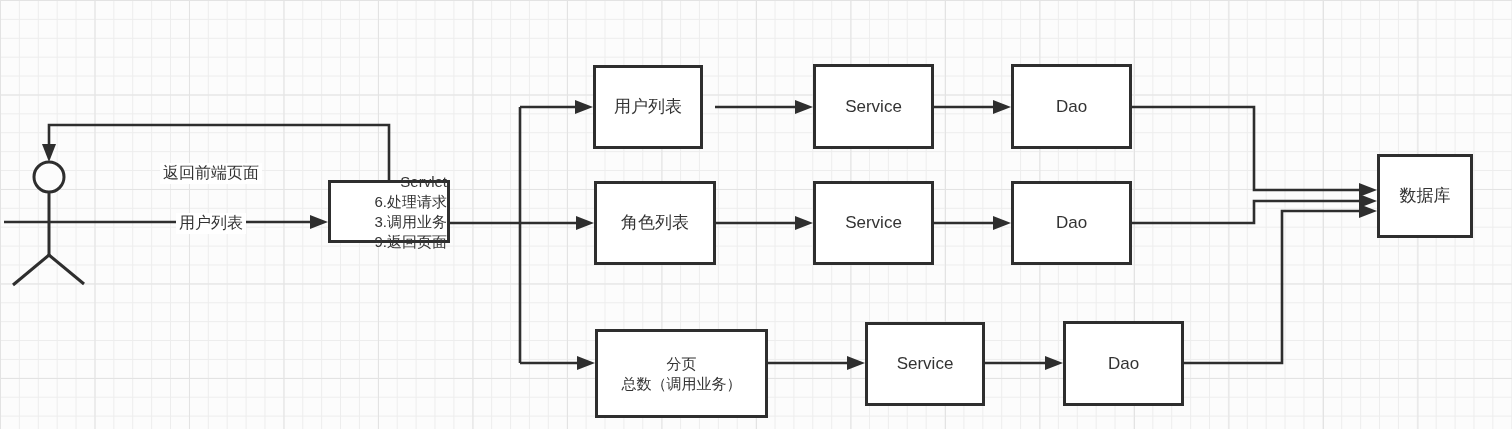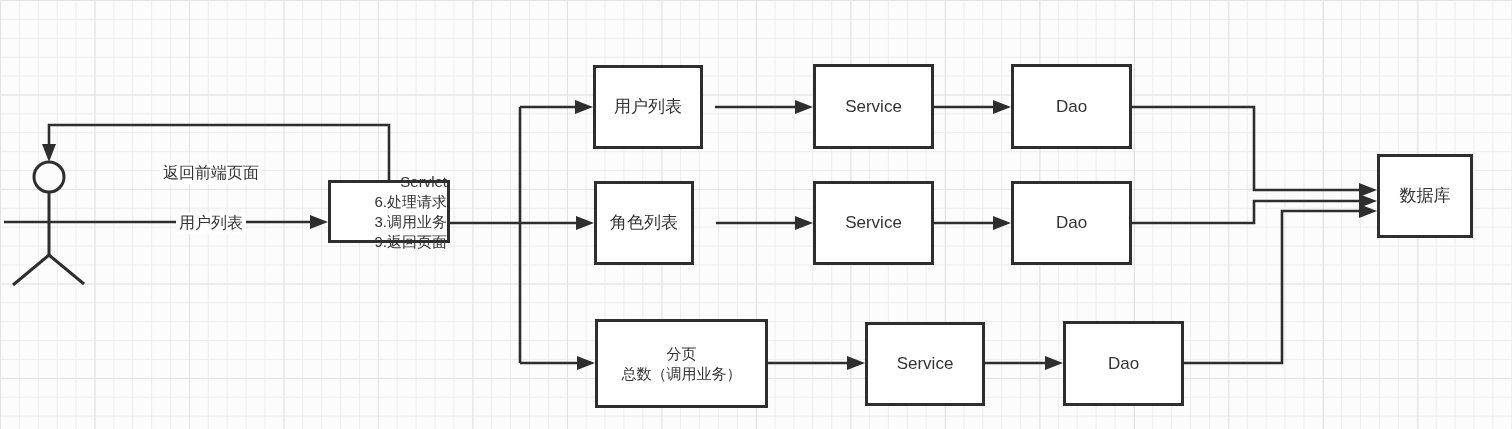--- a/index.html
+++ b/index.html
@@ -90,25 +90,25 @@
     <div class="small">Servlet</div>
     <div class="small">6.处理请求</div>
     <div class="small">3.调用业务</div>
     <div class="small">9.返回页面</div>
   </div>
 
   <div class="node" style="left:593px;top:65px;width:110px;height:84px;">用户列表</div>
   <div class="node" style="left:813px;top:64px;width:121px;height:85px;">Service</div>
   <div class="node" style="left:1011px;top:64px;width:121px;height:85px;">Dao</div>
 
-  <div class="node" style="left:594px;top:181px;width:100px;height:84px;">角色列表</div>
+  <div class="node" style="left:594px;top:181px;width:122px;height:84px;">角色列表</div>
   <div class="node" style="left:813px;top:181px;width:121px;height:84px;">Service</div>
   <div class="node" style="left:1011px;top:181px;width:121px;height:84px;">Dao</div>
 
-  <div class="node" style="left:595px;top:319px;width:173px;height:89px;">
+  <div class="node" style="left:595px;top:329px;width:173px;height:89px;">
     <div class="small">分页</div>
     <div class="small">总数（调用业务）</div>
   </div>
   <div class="node" style="left:865px;top:322px;width:120px;height:84px;">Service</div>
   <div class="node" style="left:1063px;top:321px;width:121px;height:85px;">Dao</div>
 
   <div class="node" style="left:1377px;top:154px;width:96px;height:84px;">数据库</div>
 
 </div>
 

